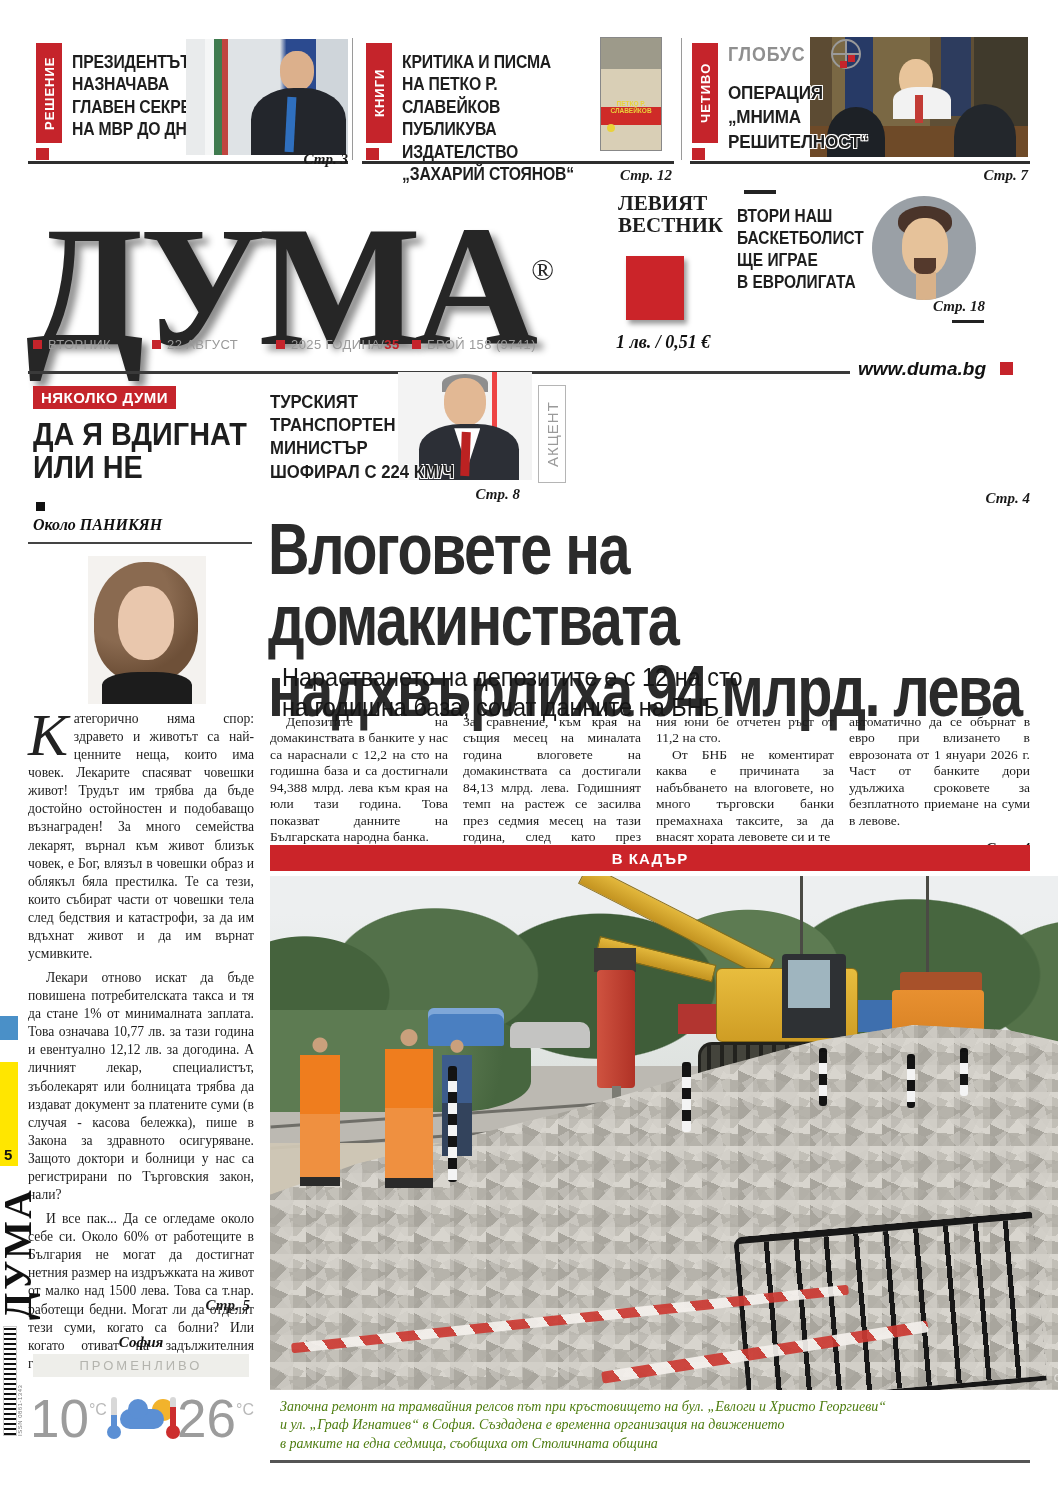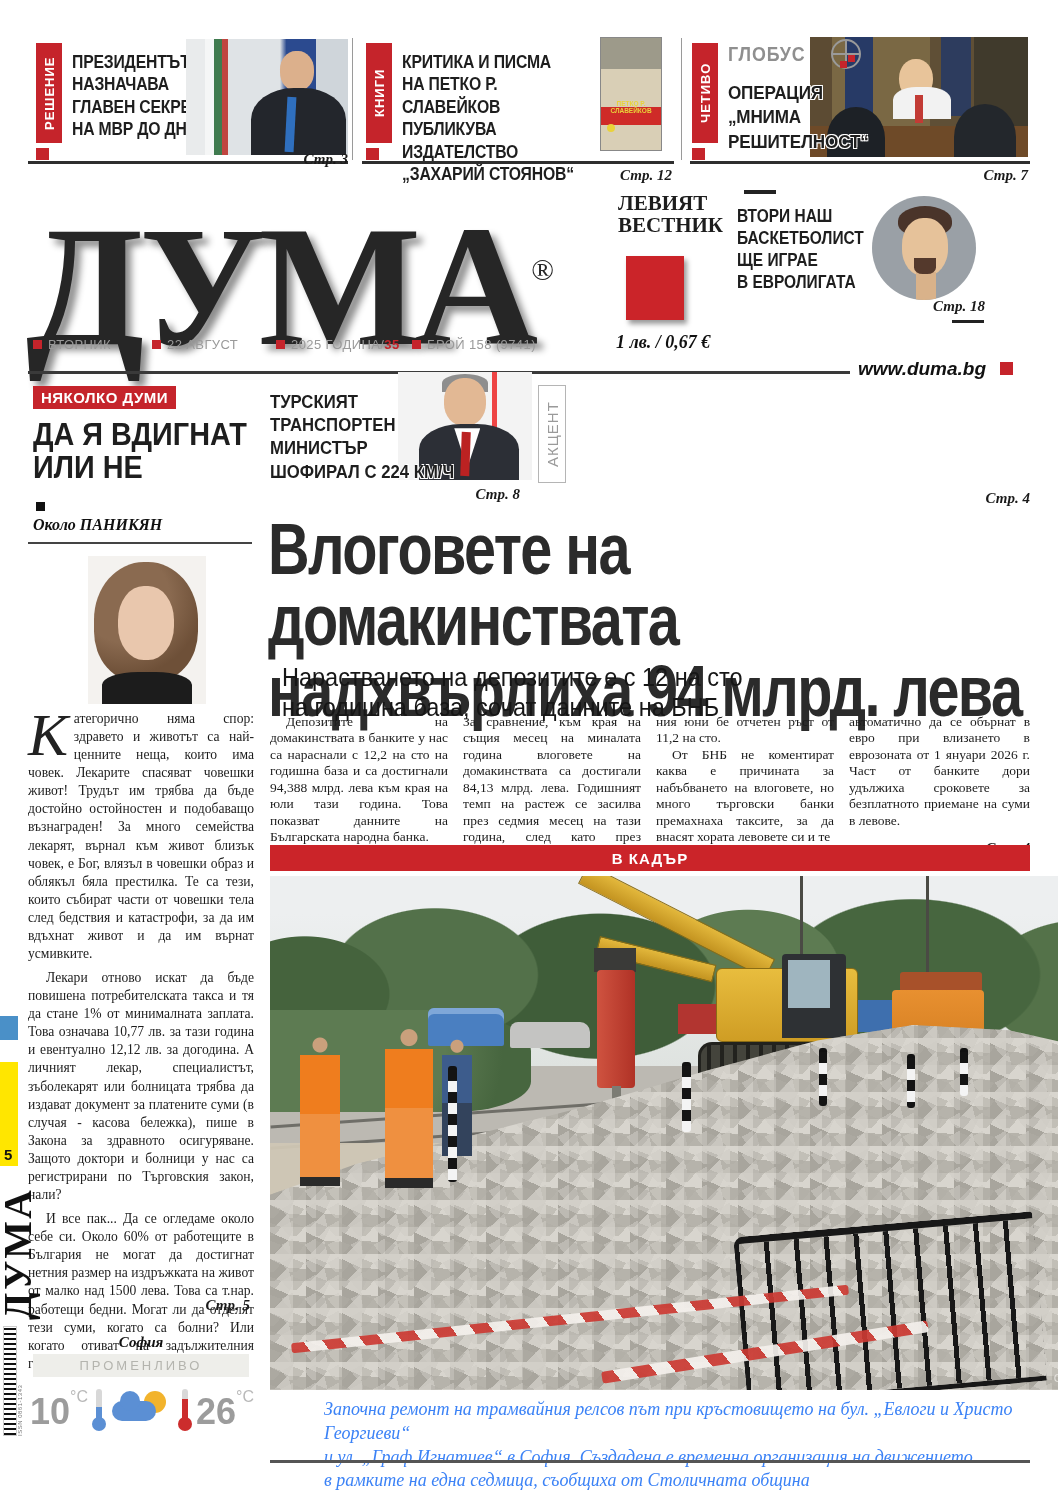--- a/index.html
+++ b/index.html
@@ -84,21 +84,21 @@
       radial-gradient(circle at 30% 30%,#8a6a50 0 40%,#6e5038 70%);}
   .op-face{left:30px;top:30px;width:56px;height:74px;border-radius:46%;background:#e9c7ad;}
   .op-top{left:14px;top:116px;width:90px;height:32px;border-radius:40% 40% 0 0;background:#1c1c1c;}
   .op-body{font-family:"Liberation Serif",serif;font-size:13.6px;line-height:1.33;color:#1c1c1c;text-align:justify;}
   .op-body p{margin:0 0 6px 0;}
   .op-body .ind{text-indent:18px;}
   .dropcap{float:left;font-family:"Liberation Serif",serif;font-style:italic;font-size:60px;line-height:46px;margin:2px 6px 0 0;color:#222;}
 
   .city{font-family:"Liberation Serif",serif;font-weight:700;font-style:italic;font-size:15px;text-align:center;color:#111;}
   .cond{background:#eeeeea;color:#b4b4ae;font-size:13px;letter-spacing:3px;text-align:center;padding:4px 0;}
-  .temp{font-size:36px;color:#9c9c9c;font-weight:700;}
+  .temp{font-size:53px;color:#9c9c9c;font-weight:400;}
   .deg{font-size:16px;color:#b9b9b9;vertical-align:22px;}
 
   
   .therm{width:14px;height:44px;position:relative;}
   .therm .tube{position:absolute;left:4px;top:0;width:6px;height:32px;border-radius:3px;background:#d8d8d8;}
   .therm .bulb{position:absolute;left:0;top:28px;width:14px;height:14px;border-radius:50%;}
   .therm.cold .bulb{background:#5b8fd4;}
   .therm.cold .tube{background:linear-gradient(#d8d8d8 0 55%,#5b8fd4 55%);}
   .therm.hot .bulb{background:#cc2d2d;}
   .therm.hot .tube{background:linear-gradient(#d8d8d8 0 30%,#cc2d2d 30%);}
@@ -181,21 +181,21 @@
   .truck-wheels{background:#222;border-radius:3px;}
   .van{background:#4a7fc1;border-radius:6px 8px 2px 2px;box-shadow:inset 0 6px 0 #7fa7d8;}
   .car{background:#c4c4c2;border-radius:8px 10px 2px 2px;}
   .cont-red{background:#b23530;}
   .cont-blue{background:#3e6fae;}
   .pole{background:#4a4a44;}
   .fence{background:repeating-linear-gradient(90deg,#181818 0 5px,transparent 5px 30px);border-top:7px solid #181818;border-bottom:5px solid #181818;border-radius:10px 4px 0 0;}
   .tape{background:repeating-linear-gradient(60deg,#cc3a33 0 16px,#f4f0ec 16px 32px);opacity:.92;border-radius:3px;}
   .credit{font-size:11px;color:#e4e2de;letter-spacing:.5px;}
 
-  .caption{font-family:"Liberation Serif",serif;font-style:italic;font-size:18px;line-height:1.32;color:#3b82f6;margin-left:44px;}
+  .caption{font-family:"Liberation Serif",serif;font-style:italic;font-size:14px;line-height:1.32;color:#4d7c0f;}
 </style>
 </head>
 <body>
 
 <div class="page">
 
   <div class="abs" style="left:28px;top:35px;width:320px;height:150px;">
     <div class="vtag abs" style="left:8px;top:8px;width:26px;height:100px;">РЕШЕНИЕ</div>
     <div class="tagsq abs" style="left:8px;top:113px;"></div>
     <div class="hl t-hl preline abs" style="left:44px;top:16px;width:180px;">ПРЕЗИДЕНТЪТ
@@ -256,21 +256,21 @@
     </div>
     <div class="rule abs" style="left:0;top:126px;width:340px;height:3px;"></div>
     <div class="pageref abs" style="left:218px;top:132px;width:120px;">Стр. 7</div>
   </div>
 
   <div class="brand abs" style="left:26px;top:196px;"><span>ДУМА</span><span class="reg">®</span></div>
 
   <div class="tagline preline abs" style="left:618px;top:192px;">ЛЕВИЯТ
 ВЕСТНИК</div>
   <div class="brand-sq abs" style="left:626px;top:256px;width:58px;height:64px;"></div>
-  <div class="price abs" style="left:616px;top:332px;">1 лв. / 0,67 €</div>
+  <div class="price abs" style="left:616px;top:332px;">1 лв. / 0,51 €</div>
 
   <div class="abs" style="left:744px;top:190px;width:32px;height:4px;background:#222;"></div>
   <div class="hl sport-hl preline abs" style="left:737px;top:206px;width:160px;">ВТОРИ НАШ
 БАСКЕТБОЛИСТ
 ЩЕ ИГРАЕ
 В ЕВРОЛИГАТА</div>
   <div class="circle-photo abs" style="left:872px;top:196px;">
     <div class="abs bb-hair"></div>
     <div class="abs bb-head"></div>
     <div class="abs bb-neck"></div>

